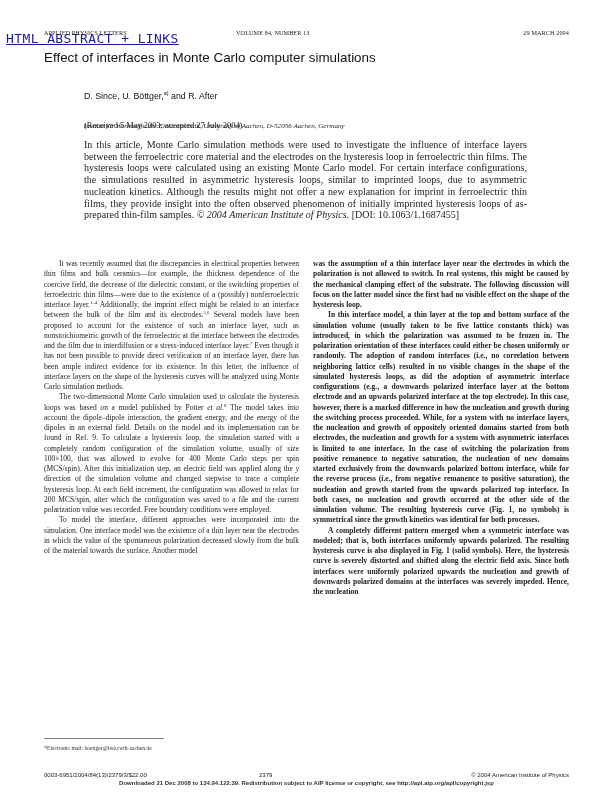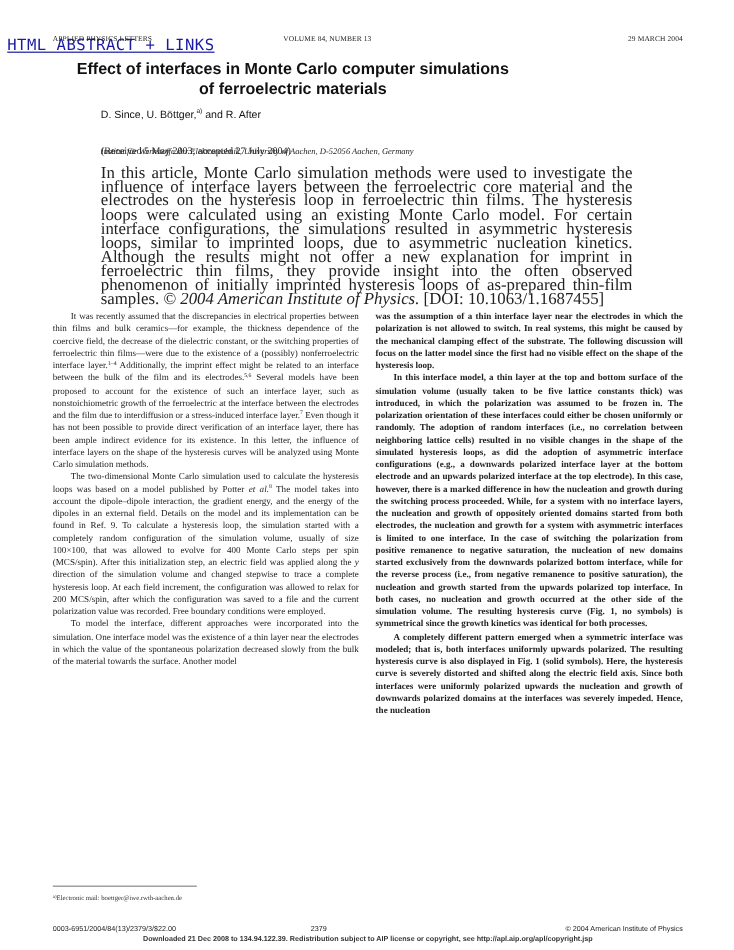--- a/index.html
+++ b/index.html
@@ -15,37 +15,37 @@
   .runhead {
     position: absolute; top: 29px; left: 44px; width: 525px; height: 10px;
     font-size: 6.2px; letter-spacing: 0.1px; color: #222;
   }
   .runhead span { position: absolute; top: 0; }
   .runhead .j { left: 0; }
   .runhead .v { left: 192px; }
   .runhead .d { right: 0; }
   .title {
     position: absolute; left: 44px; top: 50px; width: 400px;
-    font-family: "Liberation Sans", sans-serif; font-weight: bold; font-size: 13.4px;
-    line-height: 16px; color: #111; margin: 0; text-align: center;
+    font-family: "Liberation Sans", sans-serif; font-weight: normal; font-size: 13.4px;
+    line-height: 16px; color: #111; margin: 0;
   }
   .authors {
     position: absolute; left: 84px; top: 90px;
     font-family: "Liberation Sans", sans-serif; font-size: 8.8px; color: #111;
   }
   .authors sup { font-size: 5.5px; vertical-align: 4px; }
   .affil {
     position: absolute; left: 84px; top: 102px; font-style: italic; font-size: 7.1px; color: #222; margin-top: 20px;
   }
   .received {
     position: absolute; left: 84px; top: 121px; font-size: 8.4px; color: #222;
   }
   .abstract {
     position: absolute; left: 84px; top: 139px; width: 443px;
-    font-size: 14px; line-height: 11.7px; text-align: justify; color: #222;
+    font-size: 10px; line-height: 11.7px; text-align: justify; color: #222;
   }
   .abstract i { font-style: italic; }
   .col {
     position: absolute; top: 259px; font-size: 7.55px; line-height: 10.25px;
     text-align: justify; color: #222; hyphens: manual;
   }
   .col p { margin: 0; text-indent: 15px; }
   .col-left { left: 44px; width: 255px; }
   .col-right { left: 313px; width: 256px; font-weight: bold; }
   .col sup { font-size: 4.8px; vertical-align: 3px; line-height: 0; }
@@ -76,21 +76,20 @@
 <a class="toplink">HTML ABSTRACT + LINKS</a>
 
 <div class="runhead">
   <span class="j">APPLIED PHYSICS LETTERS</span>
   <span class="v">VOLUME 84, NUMBER 13</span>
   <span class="d">29 MARCH 2004</span>
 </div>
 
 <h1 class="title">
   <span>Effect of interfaces in Monte Carlo computer simulations</span><br>
-  <span>of ferroelectric materials</span>
 </h1>
 
 <div class="authors"><span>D. Since, U. Böttger,</span><sup>a)</sup><span> and R. After</span></div>
 
 <div class="affil">Institut für Werkstoffe der Elektrotechnik, University of Aachen, D-52056 Aachen, Germany</div>
 
 <div class="received">(Received 5 May 2003; accepted 27 July 2004)</div>
 
 <div class="abstract"><span>In this article, Monte Carlo simulation methods were used to investigate the influence of interface layers between the ferroelectric core material and the electrodes on the hysteresis loop in ferroelectric thin films. The hysteresis loops were calculated using an existing Monte Carlo model. For certain interface configurations, the simulations resulted in asymmetric hysteresis loops, similar to imprinted loops, due to asymmetric nucleation kinetics. Although the results might not offer a new explanation for imprint in ferroelectric thin films, they provide insight into the often observed phenomenon of initially imprinted hysteresis loops of as-prepared thin-film samples.  </span><i>© 2004 American Institute of Physics.</i><span>  [DOI: 10.1063/1.1687455]</span></div>
 

